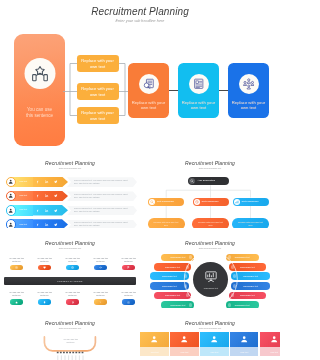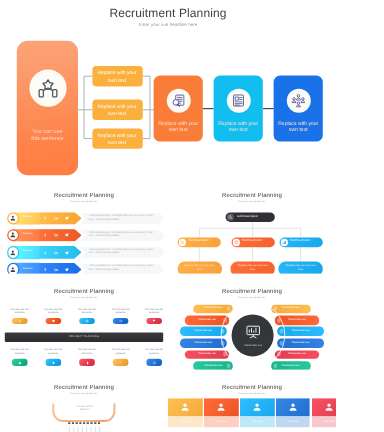--- a/index.html
+++ b/index.html
@@ -2,21 +2,21 @@
 <html><head>
 <meta charset="utf-8">
 <style>
   html,body{margin:0;padding:0;}
   body{width:280px;height:360px;background:#ffffff;font-family:"Liberation Sans",sans-serif;overflow:hidden;
        -webkit-font-smoothing:antialiased;}
   .page{position:relative;width:280px;height:360px;background:#fff;}
   .slide{position:absolute;background:#fff;overflow:hidden;}
   .ttl{position:absolute;text-align:center;color:#3f3f3f;font-weight:400;letter-spacing:.1px;white-space:nowrap;}
   .sub{position:absolute;text-align:center;color:#9a9a9a;white-space:nowrap;}
-  .ctr{left:0;right:0;}
+  .ctr{left:0;right:0;font-style:italic;}
 
   
   .hero{position:absolute;left:14px;top:34px;width:51px;height:112px;border-radius:9px;
         background:linear-gradient(172deg,#fca379 0%,#fc9c6e 20%,#fd8f5a 48%,#ff8349 75%,#ff7c41 100%);}
   .hero-circ{position:absolute;left:50%;top:23.5px;transform:translateX(-50%);width:31px;height:31px;border-radius:50%;
         background:#fdfbf6;display:flex;align-items:center;justify-content:center;}
   .hero-txt{position:absolute;left:10px;right:10px;top:73px;text-align:center;color:#ffd9c4;font-size:4.6px;line-height:6.2px;}
   .brk{position:absolute;}
   .stepbox{position:absolute;left:76.5px;width:42px;height:17px;border-radius:3.2px;background:#fbaf3c;
         display:flex;align-items:center;justify-content:center;text-align:center;color:#fff;font-size:4.1px;line-height:5.6px;padding:0 2px;box-sizing:border-box;}

